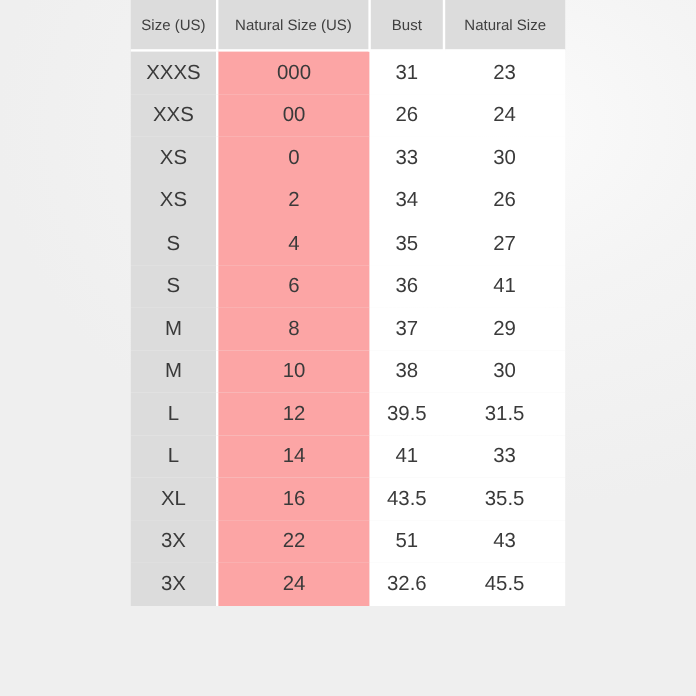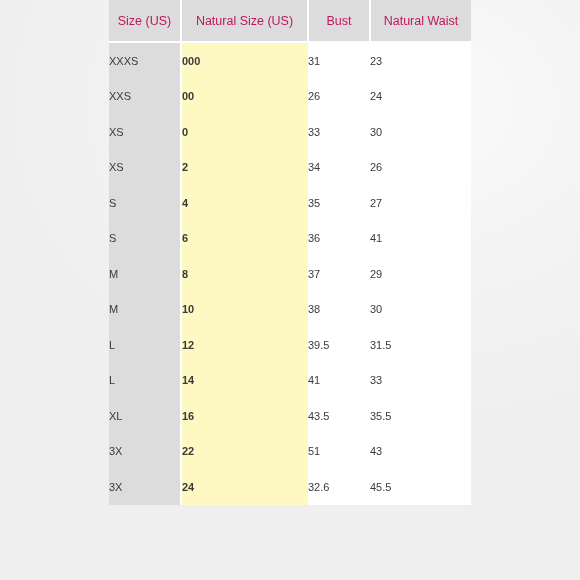--- a/index.html
+++ b/index.html
@@ -35,51 +35,51 @@
   }
 
   #size-chart-table col.c1 { width: 72px; }
   #size-chart-table col.c2 { width: 127px; }
   #size-chart-table col.c3 { width: 62px; }
   #size-chart-table col.c4 { width: 101px; }
 
   #size-chart-table th {
     height: 41px;
     background: #dcdcdc;
-    color: #be185d;
+    color: #404040;
     font-weight: normal;
     font-size: 12.5px;
     text-align: center;
     vertical-align: middle;
     padding: 0;
     border-right: 2px solid #ffffff;
     border-bottom: 2px solid #ffffff;
     white-space: nowrap;
     margin-left: 43px;
   }
   #size-chart-table th:last-child { border-right: none; }
 
   #size-chart-table td {
     height: 35.5px;
-    font-size: 11px;
+    font-size: 17px;
     color: #3a3a3a;
+    text-align: center;
     vertical-align: middle;
     padding: 0;
     background: #ffffff;
     white-space: nowrap;
   }
 
   
   #size-chart-table td.col-size {
     background: #dcdcdc;
     border-right: 2px solid #ffffff;
   }
   #size-chart-table td.col-numeric {
-    background: #fef9c3;
-    font-weight: bold;
+    background: #fca5a5;
   }
   #size-chart-table td.col-bust,
   #size-chart-table td.col-waist {
     background: #ffffff;
   }
 </style>
 </head>
 <body>
 
 <div id="page-backdrop"></div>
@@ -89,21 +89,21 @@
     <col class="c1">
       <col class="c2">
       <col class="c3">
       <col class="c4">
   </colgroup>
   <thead>
     <tr>
       <th>Size (US)</th>
       <th>Natural Size (US)</th>
       <th>Bust</th>
-      <th>Natural Waist</th>
+      <th>Natural Size</th>
     </tr>
   </thead>
   <tbody id="size-chart-body">
       <tr>
         <td class="col-size">XXXS</td>
         <td class="col-numeric">000</td>
         <td class="col-bust">31</td>
         <td class="col-waist">23</td>
       </tr>
       <tr>

